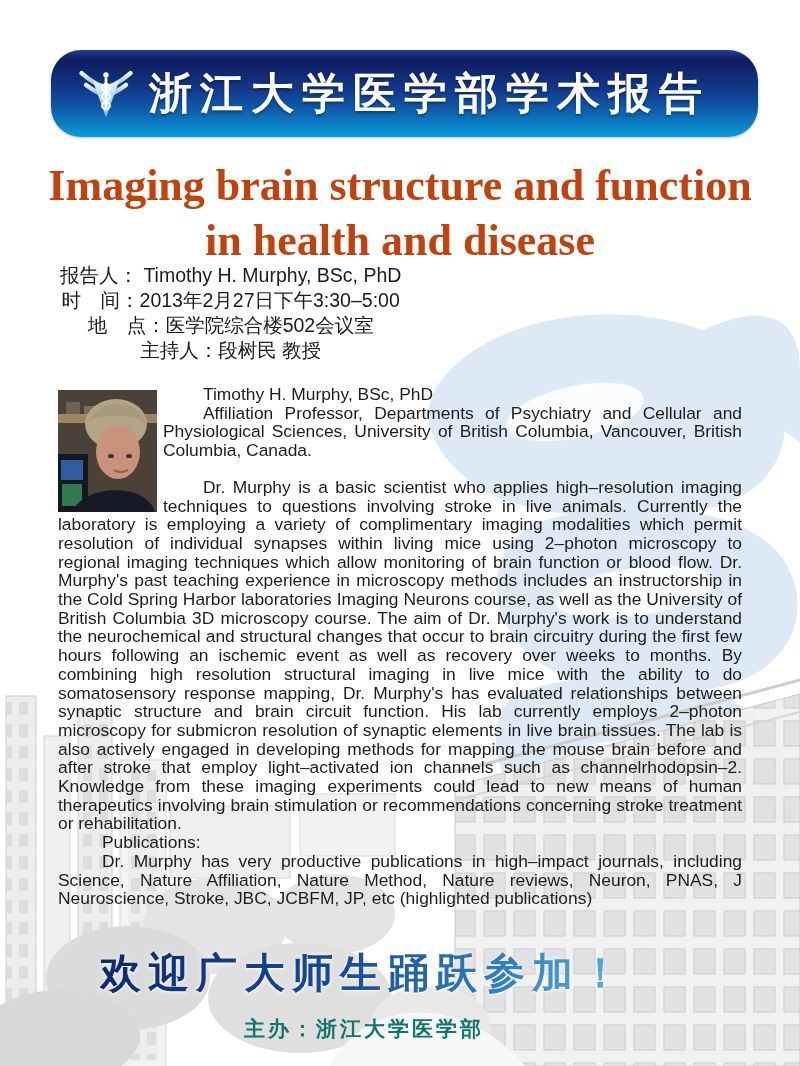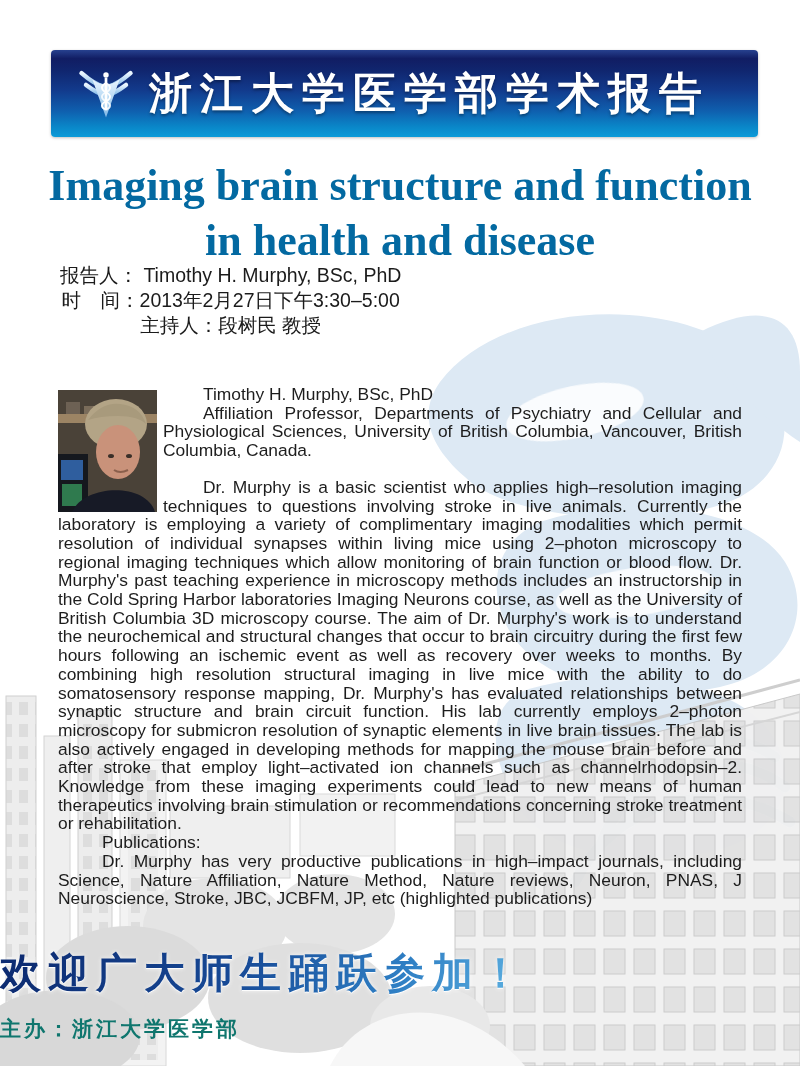--- a/index.html
+++ b/index.html
@@ -6,49 +6,49 @@
   .poster{
     position:relative;width:800px;height:1066px;background:#ffffff;overflow:hidden;
     font-family:"Liberation Sans","DejaVu Sans",sans-serif;color:#1d1d1d;
   }
   
   .bg-emblem{position:absolute;left:370px;top:262px;width:430px;height:640px;z-index:0;}
   .bg-campus{position:absolute;left:0;top:676px;width:800px;height:390px;z-index:1;opacity:.95;}
   
   .banner{
     position:absolute;left:51px;top:50px;width:707px;height:87px;z-index:3;
-    border-radius:4px;display:flex;align-items:center;
+    border-radius:30px;display:flex;align-items:center;
     background:linear-gradient(180deg,#27418f 0%,#111d63 10%,#10266f 24%,#123a8c 46%,#0f5fae 70%,#0a86c8 88%,#0b9bd8 100%);
     box-shadow:0 1px 3px rgba(0,0,0,.25);
   }
   .banner-logo{width:58px;height:58px;margin-left:26px;flex:0 0 auto;}
   .banner-title{
     flex:1;text-align:center;padding-right:34px;
     color:#ffffff;font-size:43px;font-weight:900;letter-spacing:8px;white-space:nowrap;
     text-shadow:0 2px 3px rgba(0,0,0,.35);
   }
   
   .title{
     position:absolute;left:0;top:158px;width:800px;margin:0;z-index:3;
     text-align:center;font-family:"Liberation Serif","DejaVu Serif",serif;
-    font-size:44px;line-height:55px;font-weight:bold;color:#0369a1;
+    font-size:44px;line-height:55px;font-weight:bold;color:#c2410c;
   }
   
   .info{position:absolute;left:60px;top:263px;z-index:3;font-size:19.5px;line-height:25px;color:#1b1b1b;}
   .info-row{white-space:nowrap;text-align:center;}
   
   .bio{position:absolute;left:0;top:385px;width:800px;padding:0 58px;box-sizing:border-box;z-index:3;}
   .bio p{margin:0;text-align:justify;font-size:17.4px;line-height:18.7px;}
   .speaker-photo{float:left;width:99px;height:122px;margin:5px 6px 2px 0;}
   .p-name,.p-aff{text-indent:40px;}
   .p-bio{text-indent:40px;margin-top:18px !important;}
   .p-publabel{text-indent:44px;font-weight:normal;}
   .p-pub{text-indent:44px;}
   
-  .footer{position:absolute;left:0;top:946px;width:728px;z-index:3;}
+  .footer{position:absolute;left:0;top:946px;width:728px;text-align:center;z-index:3;}
   .slogan{
     display:inline-block;font-size:41px;font-weight:900;letter-spacing:7px;white-space:nowrap;
     background:linear-gradient(115deg,#0d2c72 5%,#174a97 45%,#2f7fc4 75%,#57aadd 95%);
     -webkit-background-clip:text;background-clip:text;color:transparent;
     filter:drop-shadow(0 1px 0 rgba(255,255,255,.9)) drop-shadow(0 0 2px rgba(255,255,255,.7));
   }
   .organizer{margin-top:14px;font-size:21px;font-weight:bold;letter-spacing:3px;color:#0f766e;}
 </style>
 </head>
 <body>
@@ -130,20 +130,21 @@
   </div>
 
   <h1 class="title">
     <span>Imaging brain structure and function</span><br>
     <span>in health and disease</span>
   </h1>
 
   <div class="info">
     <div class="info-row"><span>报告人：</span><span> Timothy H. Murphy, BSc, PhD</span></div>
     <div class="info-row"><span>时　间：</span><span>2013年2月27日下午3:30–5:00</span></div>
+    <div class="info-row"><span>地　点：</span><span>医学院综合楼502会议室</span></div>
     <div class="info-row"><span>主持人：</span><span>段树民 教授</span></div>
   </div>
 
   <div class="bio">
     <svg class="speaker-photo" viewBox="0 0 99 122" aria-hidden="true">
       <rect width="99" height="122" fill="#4a4238"></rect>
       <rect x="0" y="24" width="99" height="9" fill="#9c8464"></rect>
       <rect x="8" y="12" width="14" height="12" fill="#6d6154"></rect>
       <rect x="26" y="16" width="10" height="8" fill="#7a6c5a"></rect>
       <rect x="0" y="64" width="30" height="58" fill="#15181e"></rect>

